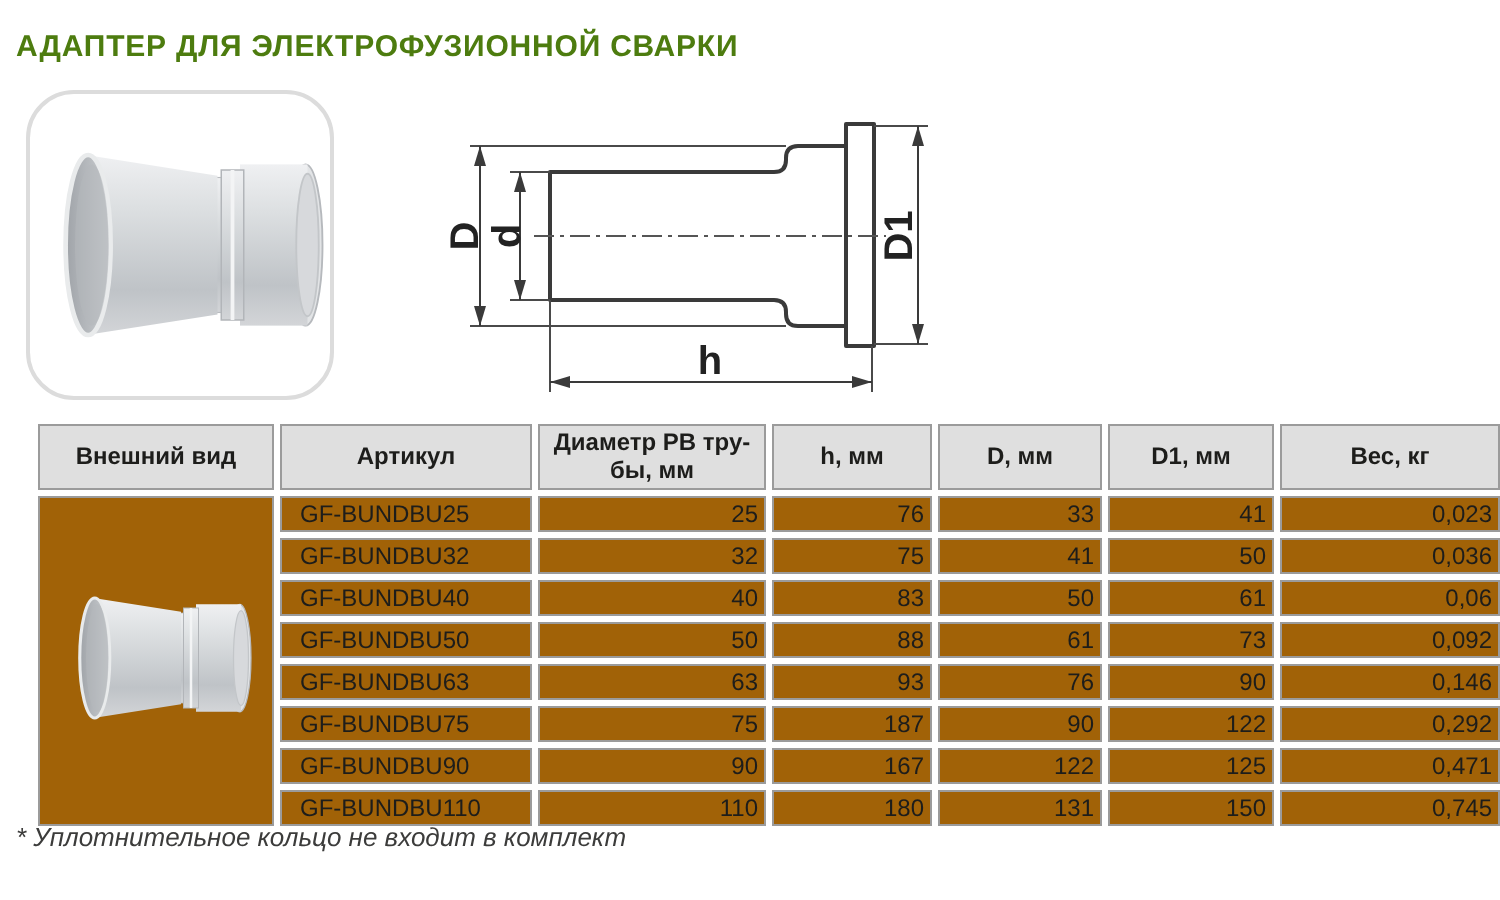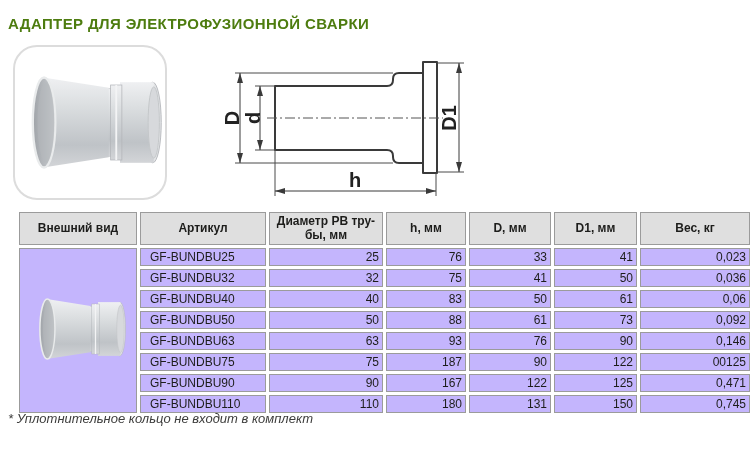--- a/index.html
+++ b/index.html
@@ -22,21 +22,21 @@
   .photo-card svg{display:block;width:150px;height:151px;}
   
   .tech-drawing{position:absolute;left:213px;top:50px;width:262px;height:152px;}
   
   table.spec{
     position:absolute;left:16px;top:209px;width:737px;
     border-collapse:separate;border-spacing:3px;table-layout:fixed;
   }
   table.spec th,table.spec td{
     border:1px solid #9b9b9b;font-size:12px;box-sizing:border-box;
-    vertical-align:middle;text-align:center;background:#c4b5fd;padding:1px 3px;
+    vertical-align:middle;text-align:center;background:#a16207;padding:1px 3px;
   }
   table.spec th{
     background:#dfdfdf;font-weight:bold;height:32px;
     white-space:pre-line;line-height:1.2;color:#1d1d1b;
   }
   table.spec td{height:15px;color:#1d1d1b;text-align:right;}
   table.spec td.article{text-align:left;padding-left:9px;}
   table.spec td.thumb-cell{vertical-align:middle;text-align:center;padding:0;}
   .footnote{
     position:absolute;left:8px;top:411px;margin:0;
@@ -190,21 +190,21 @@
       <td>76</td>
       <td>90</td>
       <td>0,146</td>
     </tr>
     <tr>
       <td class="article">GF-BUNDBU75</td>
       <td>75</td>
       <td>187</td>
       <td>90</td>
       <td>122</td>
-      <td>00125</td>
+      <td>0,292</td>
     </tr>
     <tr>
       <td class="article">GF-BUNDBU90</td>
       <td>90</td>
       <td>167</td>
       <td>122</td>
       <td>125</td>
       <td>0,471</td>
     </tr>
     <tr>

